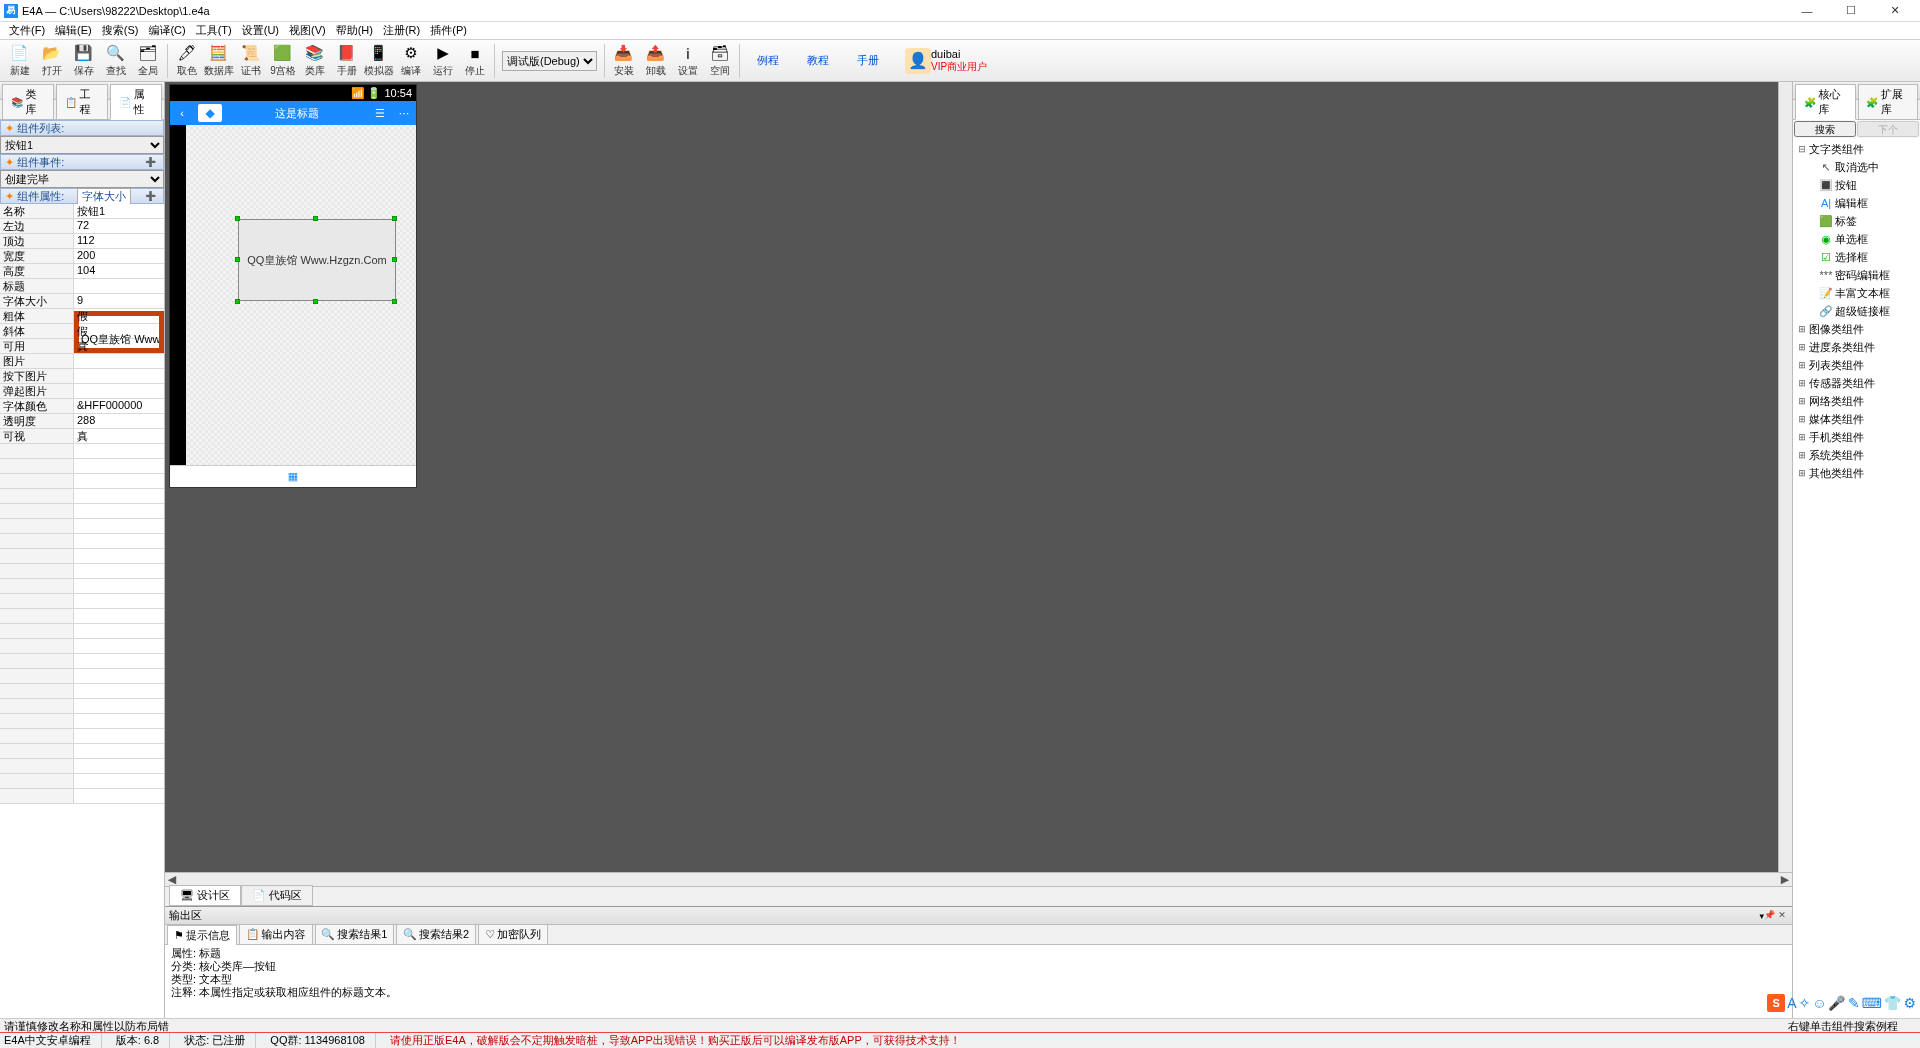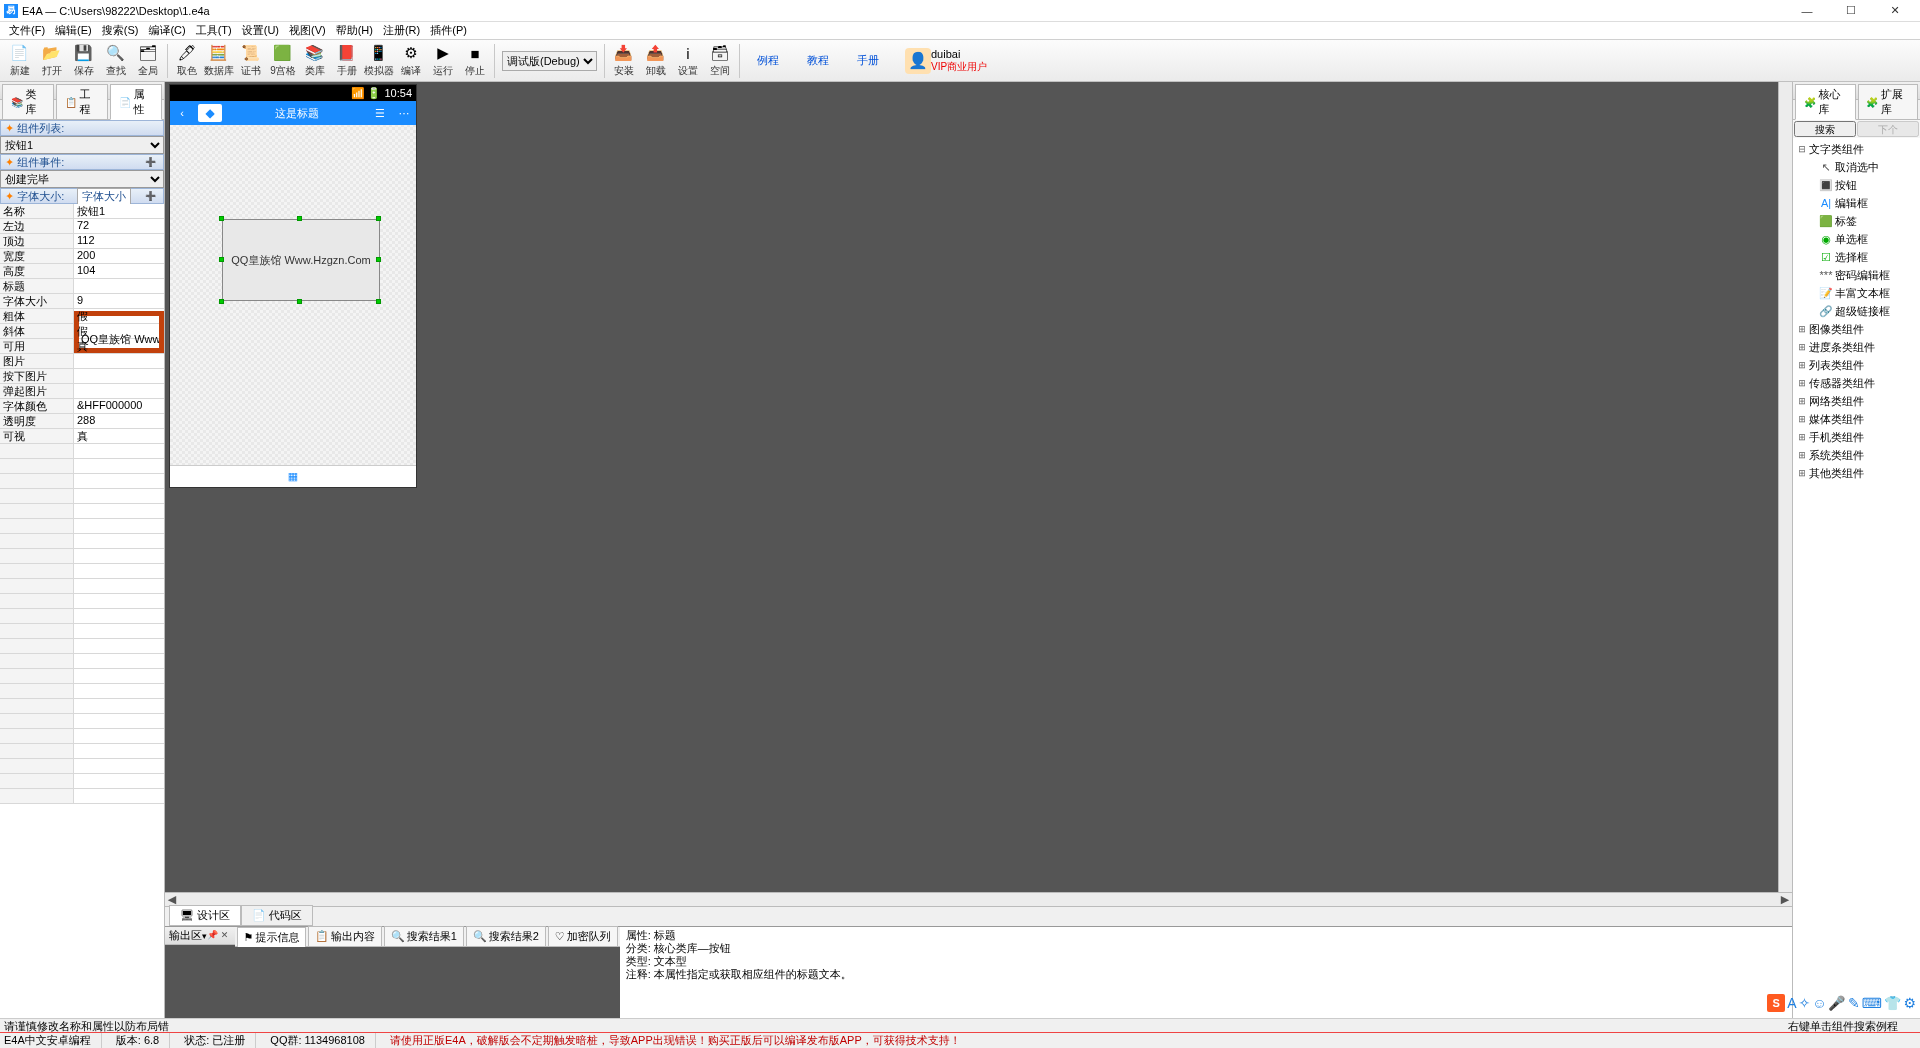--- a/index.html
+++ b/index.html
@@ -60,35 +60,35 @@
 
 .center { flex: 1; display: flex; flex-direction: column; background: #555; overflow: hidden; }
 .design-surface { flex: 1; position: relative; overflow: auto; padding: 2px; }
 .phone { position: absolute; left: 4px; top: 2px; width: 248px; background: #000; border: 1px solid #333; }
 .phone-status { height: 16px; background: #000; color: #fff; display: flex; align-items: center; justify-content: flex-end; font-size: 10px; padding: 0 4px; gap:3px; }
 .phone-topbar { height: 24px; background: #1a8cff; display: flex; align-items: center; color: #fff; }
 .phone-topbar .back { width: 24px; text-align: center; }
 .phone-topbar .logo { width: 24px; height: 18px; background: #fff; margin: 0 4px; display:flex; align-items:center; justify-content:center; color:#1a8cff; font-size:12px; border-radius:2px;}
 .phone-topbar .ttl { flex: 1; text-align: center; }
 .phone-topbar .list-ico,.phone-topbar .more { width: 24px; text-align: center; }
-.phone-body { height: 340px; background: repeating-conic-gradient(#e8e8e8 0% 25%, #f4f4f4 0% 50%) 50% / 6px 6px; position: relative; }
+.phone-body { height: 340px; background: repeating-conic-gradient(#e8e8e8 0% 25%, #f4f4f4 0% 50%) 50% / 6px 6px; position: relative; margin-left: 16px; }
 .design-btn { position: absolute; left: 52px; top: 94px; width: 158px; height: 82px; background: #e8e8e8; border: 1px solid #888; display: flex; align-items: center; justify-content: center; font-size: 11px; color: #333; }
 .handle { position: absolute; width: 5px; height: 5px; background: #0c0; border:1px solid #090; }
 .phone-bottom { height: 22px; background: #fff; border-top: 1px solid #ccc; display:flex; align-items:center; justify-content:center; color:#1a8cff; }
 
 .center-scroll-h { height:14px; background:#ececec; border-top:1px solid #bbb; display:flex; }
 .center-scroll-h .arrow { width:14px; text-align:center; color:#555; cursor:pointer; }
 .center-scroll-h .track { flex:1; }
 
 .design-tabs { height: 20px; background: #f0f0f0; display: flex; align-items: flex-end; border-top: 1px solid #bbb; padding-left: 4px; }
 .design-tabs .dtab { padding: 2px 10px; border: 1px solid #bbb; background: #fff; cursor: pointer; display:flex; align-items:center; gap:3px; }
 .design-tabs .dtab:not(.active) { background:#f0f0f0; }
 
 
-.output-panel { height: 92px; display: flex; flex-direction: row; border-top: 1px solid #999; }
+.output-panel { height: 112px; display: flex; flex-direction: column; border-top: 1px solid #999; }
 .out-tabs { height: 20px; display: flex; align-items: flex-end; background: #f0f0f0; border-bottom: 1px solid #bbb; padding-left: 2px; }
 .out-tabs .otab { padding: 2px 6px; border: 1px solid #bbb; border-bottom: none; margin-right: 2px; cursor: pointer; background: #f6f6f6; display:flex; align-items:center; gap:2px; }
 .out-tabs .otab.active { background: #fff; position:relative; top:1px; }
 .out-body { flex: 1; background: #fff; padding: 2px 6px; overflow: auto; font-size: 11px; line-height: 13px; }
 .out-body .line { white-space: pre; }
 
 
 .right-panel { width: 128px; background: #f6f6f6; border-left: 1px solid #bbb; display: flex; flex-direction: column; }
 .search-row { display: flex; padding: 1px; gap:1px; }
 .search-row button { flex:1; font-size:10px; height:16px; }
@@ -275,21 +275,21 @@
       <div class="sub-hdr">
           <span class="bullet">✦</span>
           <span>组件事件:</span>
           <span class="mini">
             <span>➕</span>
           </span>
         </div>
       <select class="combo"><option>创建完毕</option></select>
       <div class="sub-hdr">
           <span class="bullet">✦</span>
-          <span>字体大小:</span>
+          <span>组件属性:</span>
           <span style="margin-left:auto;border:1px solid #aaa;padding:0 4px;background:#fff;">字体大小</span>
           <span class="mini">
             <span>➕</span>
           </span>
         </div>
       <div class="prop-grid" id="propGrid">
           <div class="prop-row">
             <div class="k">名称</div>
             <div class="v">按钮1</div>
           </div>

